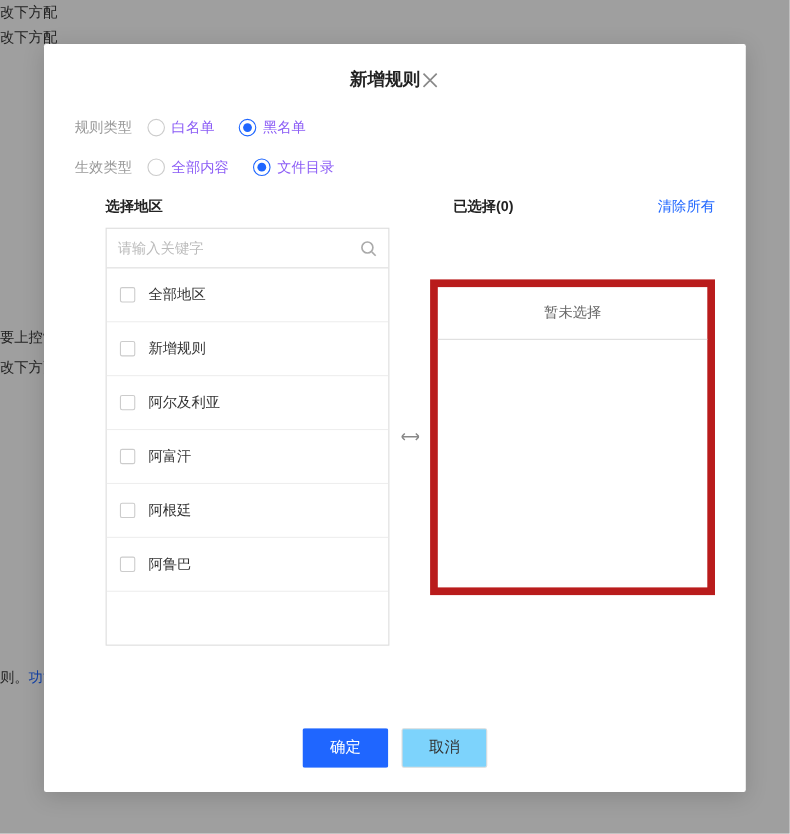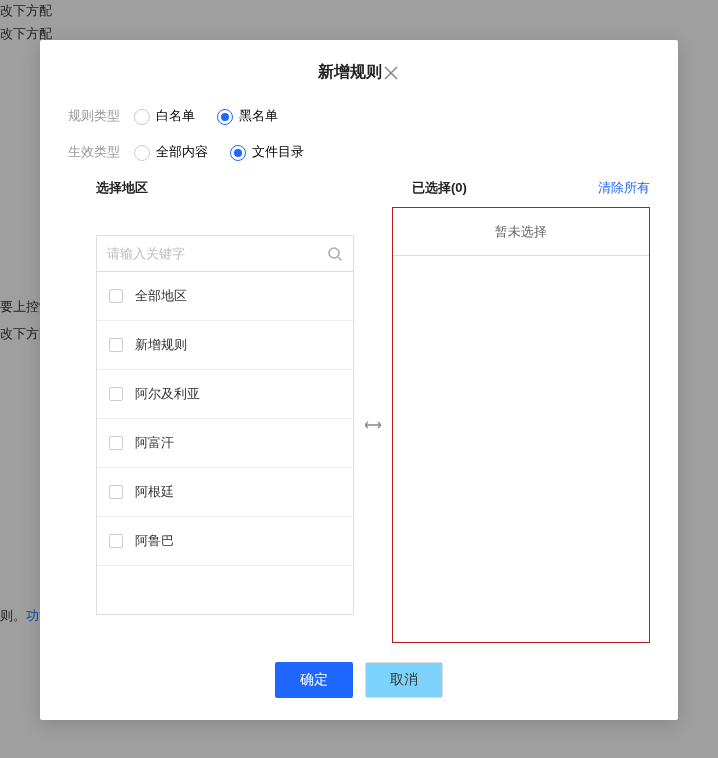--- a/index.html
+++ b/index.html
@@ -78,24 +78,24 @@
       width: 66px;
       color: #999;
       flex-shrink: 0;
     }
     .radio-group {
       display: flex;
       gap: 22px;
     }
     .radio {
       display: flex;
-      align-items: flex-end;
+      align-items: center;
       gap: 6px;
       cursor: pointer;
-      color: #000000;
+      color: #8b5cf6;
     }
     .radio-circle {
       width: 16px;
       height: 16px;
       border-radius: 50%;
       border: 1px solid #ccc;
       display: flex;
       align-items: center;
       justify-content: center;
       flex-shrink: 0;
@@ -223,22 +223,22 @@
     }
     .panel-middle {
       width: 40px;
       display: flex;
       align-items: center;
       justify-content: center;
       color: #888;
     }
     .panel-right {
       width: 276px;
-      height: 436px;
-      border: 1px solid #b91c1c;
+      height: 287px;
+      border: 7px solid #b91c1c;
       display: flex;
       flex-direction: column;
     }
     .empty-state {
       height: 48px;
       display: flex;
       align-items: center;
       justify-content: center;
       font-size: 13px;
       color: #666;

